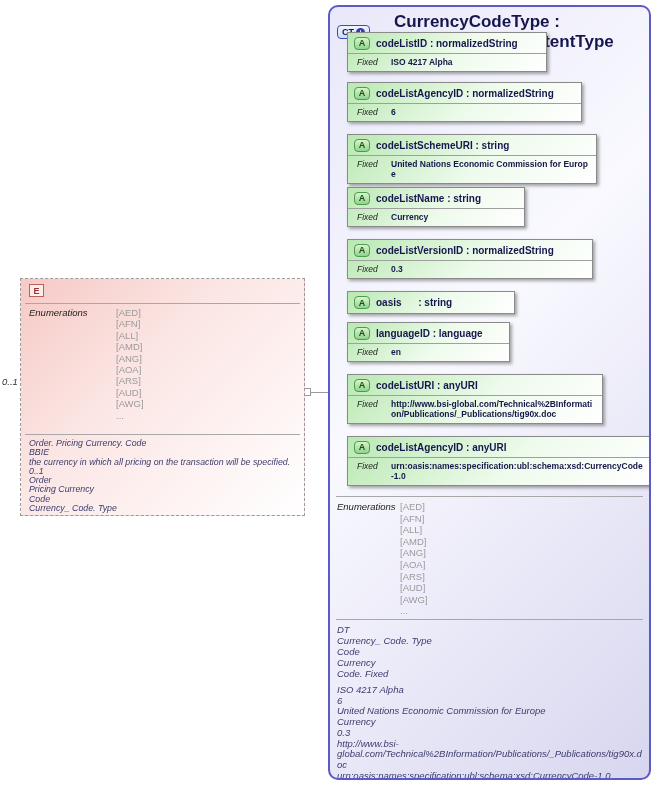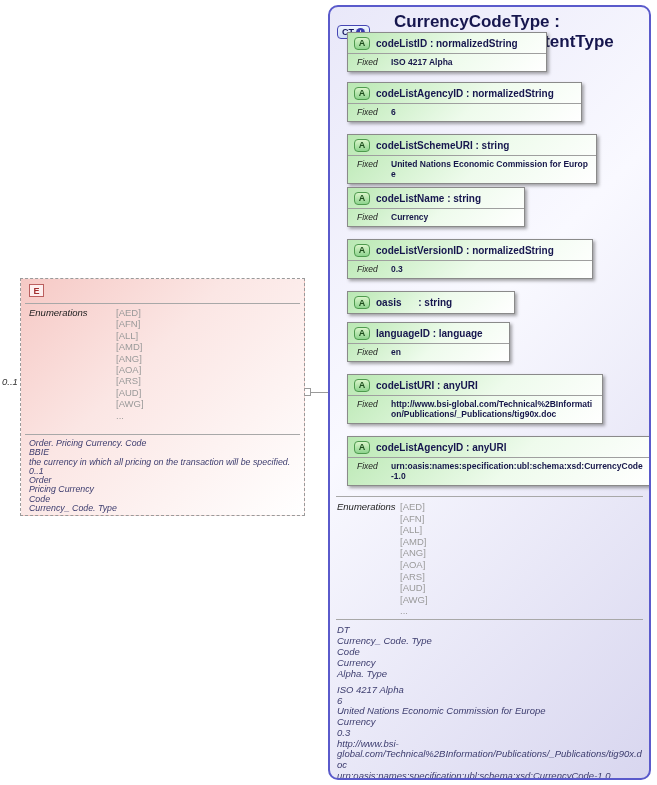--- a/index.html
+++ b/index.html
@@ -222,21 +222,21 @@
       <div>[AUD]</div>
       <div>[AWG]</div>
       <div>...</div>
     </div>
     <div class="sep rb-sep2"></div>
     <div class="rb-ann-top">
       <div>DT</div>
       <div>Currency_ Code. Type</div>
       <div>Code</div>
       <div>Currency</div>
-      <div>Alpha. Type</div>
+      <div>Code. Fixed</div>
     </div>
     <div class="rb-ann-bottom">
       <div>ISO 4217 Alpha</div>
       <div>6</div>
       <div>United Nations Economic Commission for Europe</div>
       <div>Currency</div>
       <div>0.3</div>
       <div>http://www.bsi-global.com/Technical%2BInformation/Publications/_Publications/tig90x.doc</div>
       <div>urn:oasis:names:specification:ubl:schema:xsd:CurrencyCode-1.0</div>
 

